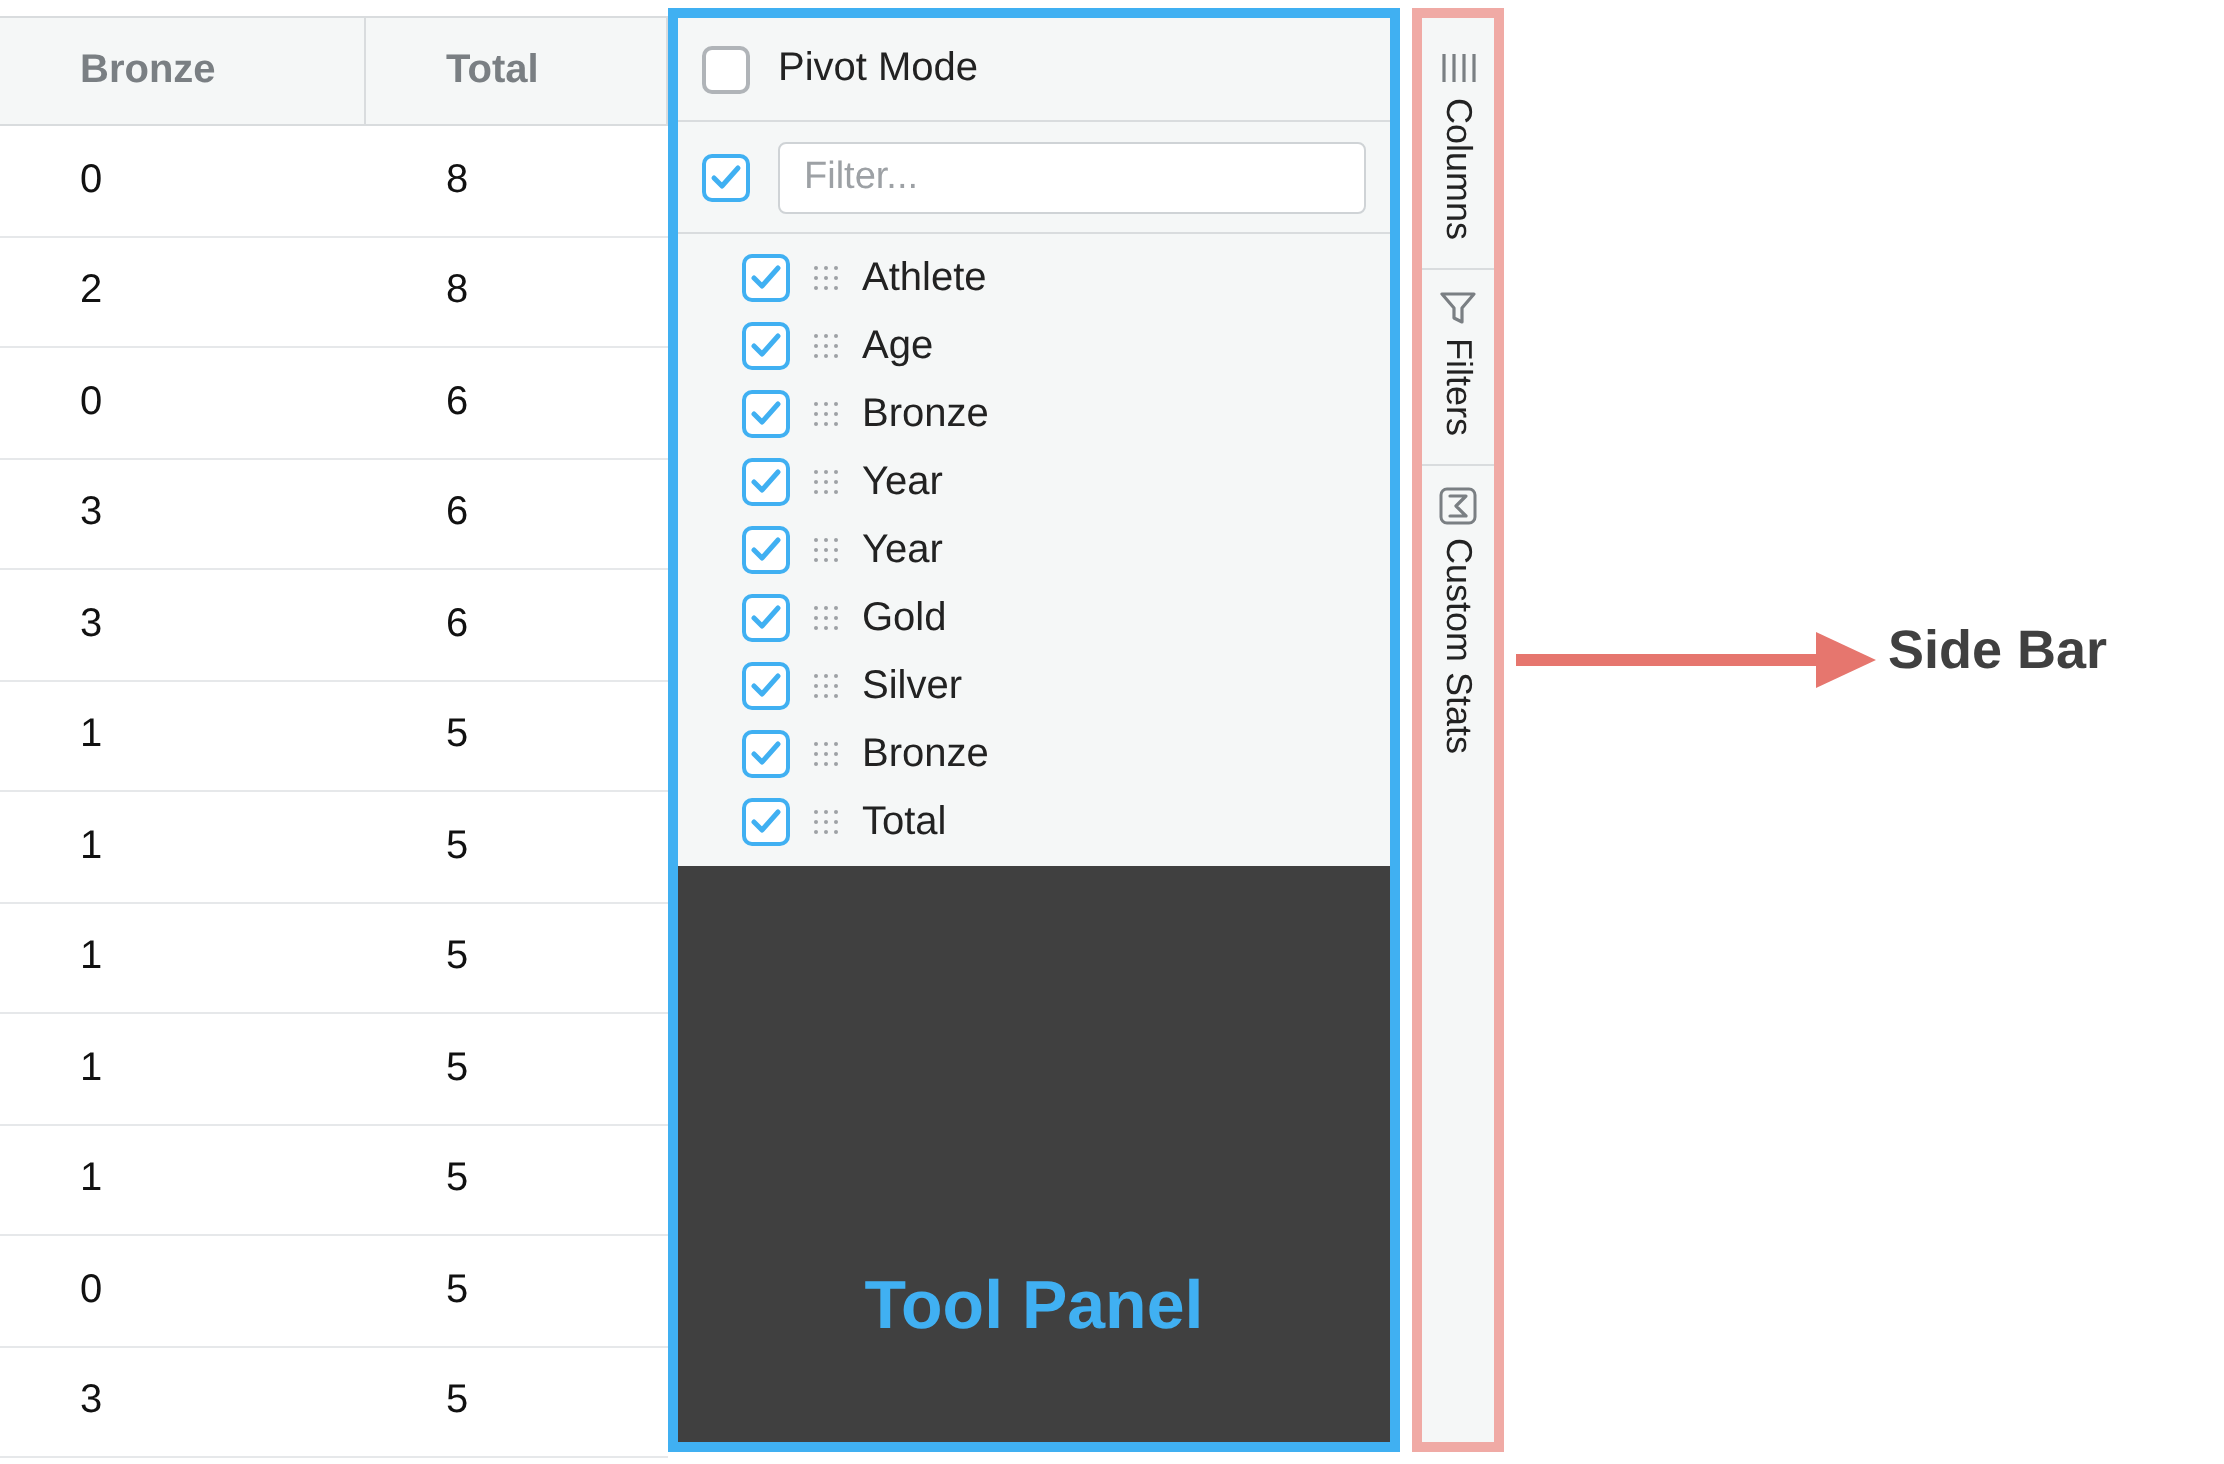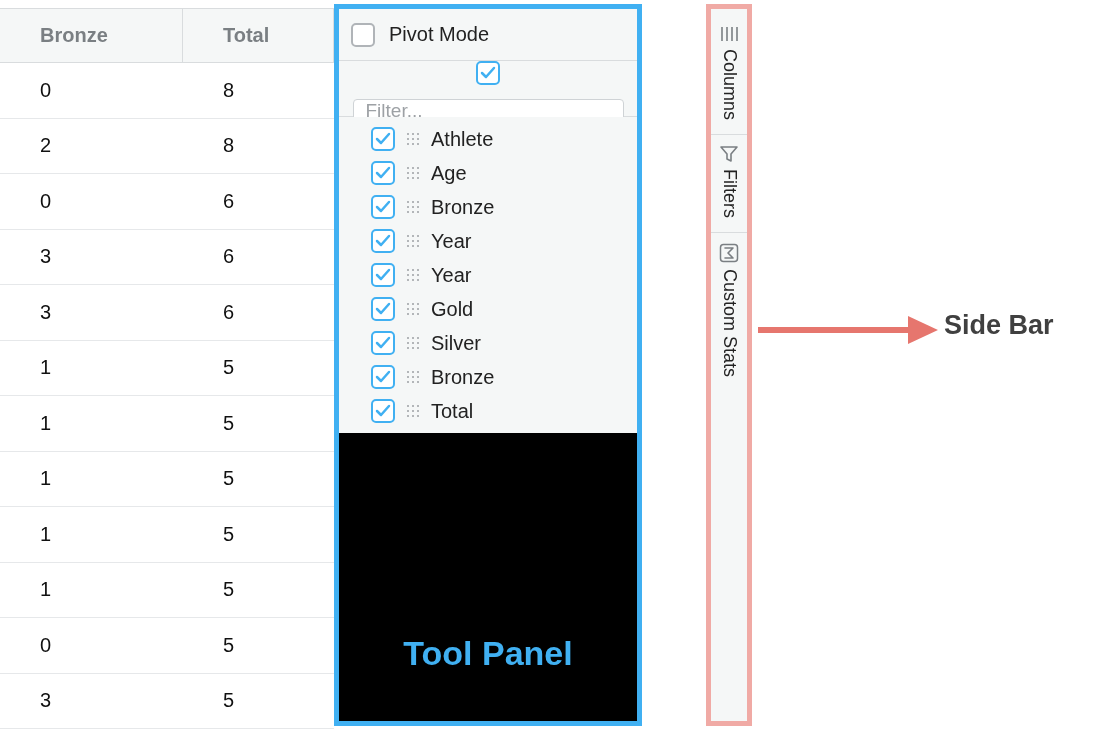--- a/index.html
+++ b/index.html
@@ -68,24 +68,24 @@
     }
     .grid-cell.total {
       width: 151px;
     }
 
     
     .tool-panel {
       position: absolute;
       left: 334px;
       top: 4px;
-      width: 308px;
+      width: 366px;
       height: 722px;
       border: 5px solid #40b0f2;
-      background: #000000;
+      background: #404040;
       display: flex;
       flex-direction: column;
     }
     .pivot-row {
       height: 52px;
       display: flex;
       align-items: center;
       padding: 0 12px;
       gap: 14px;
       border-bottom: 1px solid #d9dcde;
@@ -116,21 +116,20 @@
       color: #222;
     }
     .filter-row {
       height: 56px;
       display: flex;
       align-items: center;
       padding: 0 12px;
       gap: 14px;
       border-bottom: 1px solid #d9dcde;
       background: #f5f7f7;
-      flex-direction: column;
     }
     .filter-input {
       flex: 1;
       height: 36px;
       border: 1px solid #cfd3d6;
       border-radius: 4px;
       background: #fff;
       font-size: 19px;
       color: #9da1a5;
       padding: 0 12px;

